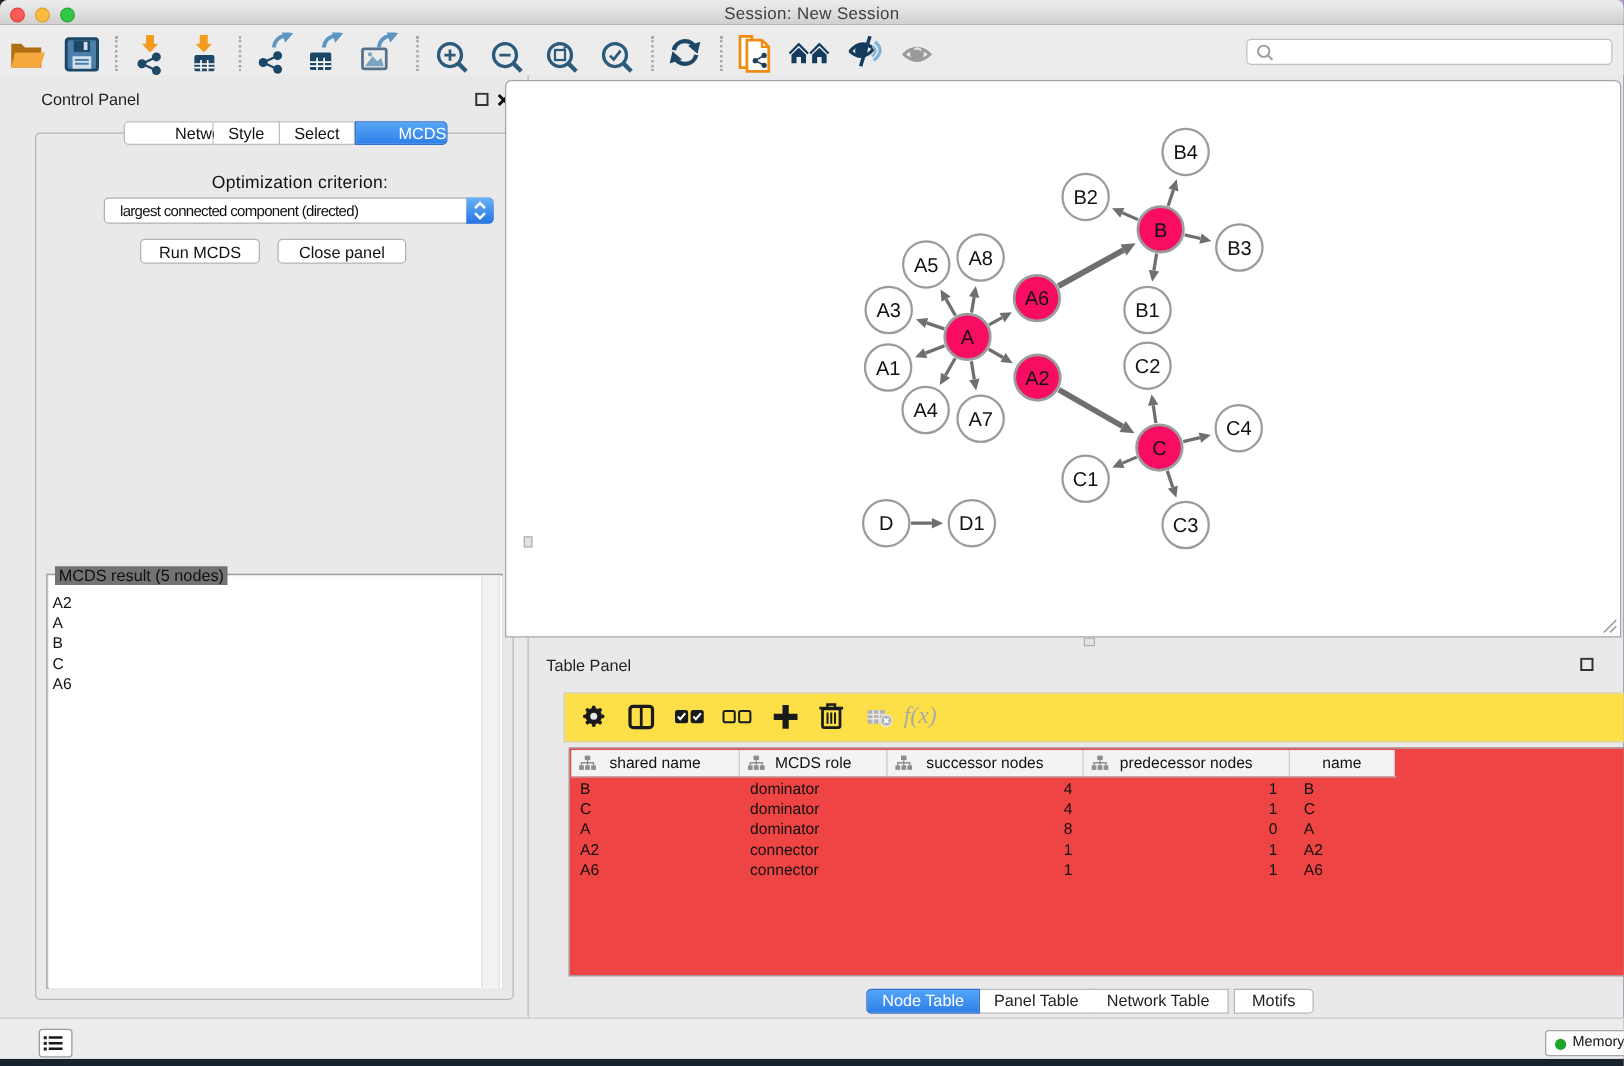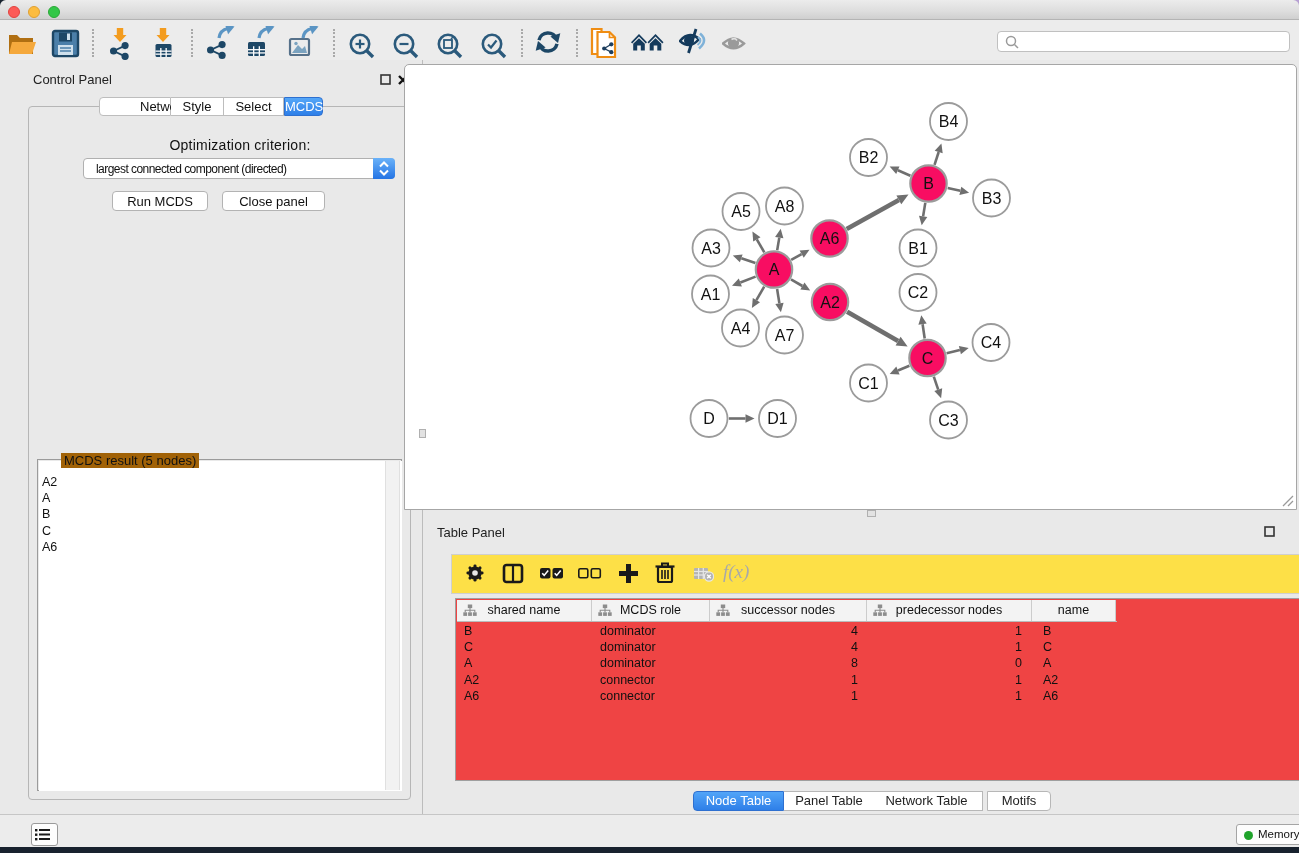--- a/index.html
+++ b/index.html
@@ -20,21 +20,21 @@
 .ctitle{position:absolute;font-size:13px;color:#222;}
 .tab{position:absolute;height:19px;background:#fff;border:1px solid #bdbdbd;color:#111;
  font-size:13px;text-align:center;line-height:17px;}
 .tabsel{background:linear-gradient(#55a7f8,#2e7fe8);color:#fff;border-color:#2e70d0;}
 .panelbox{position:absolute;left:8px;top:46px;width:383px;height:694px;background:#e9e9e9;
  border:1px solid #b6b6b6;border-radius:4px;}
 .btn{position:absolute;background:#fff;border:1px solid #b3b3b3;border-radius:4px;
  font-size:13px;color:#111;text-align:center;}
 .fieldset{position:absolute;left:17px;top:399px;width:365px;height:332px;
  border:1px solid #9b9b9b;}
-.legend{position:absolute;left:23px;top:-7px;background:#a16207;font-size:13px;color:#111;
+.legend{position:absolute;left:6px;top:-7px;background:#737373;font-size:13px;color:#111;
  padding:0 3px;z-index:5;}
 .listbox{position:absolute;left:1px;top:1px;width:363px;height:330px;background:#fff;}
 .sbtrack{position:absolute;right:2px;top:0;width:15px;height:329px;background:#f2f2f2;
  border-left:1px solid #e0e0e0;border-right:1px solid #e0e0e0;}
 .litem{font-size:12.5px;color:#111;line-height:16.2px;padding-left:3px;}
 .netwin{position:absolute;left:404px;top:64px;width:893px;height:446px;background:#fff;
  border:1px solid #a6a6a6;border-radius:5px 5px 0 0;}
 .nettb{position:absolute;left:0;top:0;width:891px;height:22px;
  background:linear-gradient(#efefef,#dedede 60%,#d0d0d0);border-radius:5px 5px 0 0;
  border-bottom:1px solid #b0b0b0;}
@@ -48,20 +48,21 @@
 .statusbar{position:absolute;left:0;top:814px;width:1299px;height:33px;background:#ececec;
  border-top:1px solid #c6c6c6;}
 </style></head><body>
 
 <div class="abs" style="left:0;top:0;width:1299px;height:9px;background:#b7a0d2;"></div>
 <div class="app"></div>
 <div class="titlebar">
 <div class="light" style="left:8px;background:#fc5b57;border:1px solid #e1443f;"></div>
 <div class="light" style="left:28px;background:#fcbc3f;border:1px solid #e0a032;"></div>
 <div class="light" style="left:48px;background:#33c748;border:1px solid #2aa837;"></div>
+<div class="title">Session: New Session</div>
 </div>
 <div class="toolbar">
 <div class="sep" style="left:92px;"></div>
 <div class="sep" style="left:191px;"></div>
 <div class="sep" style="left:333px;"></div>
 <div class="sep" style="left:521px;"></div>
 <div class="sep" style="left:576px;"></div>
 <div class="searchbox">
       <svg width="16" height="16" style="position:absolute;left:6px;top:2px">
         <circle cx="7" cy="7" r="4.5" fill="none" stroke="#9a9a9a" stroke-width="1.5"></circle>
@@ -195,21 +196,21 @@
 <svg width="12" height="12" style="position:absolute;left:360px;top:14px;">
       <rect x="1" y="1" width="9" height="9" fill="none" stroke="#333" stroke-width="1.6"></rect>
     </svg>
 <svg width="12" height="12" style="position:absolute;left:377px;top:14px;">
       <path d="M2 2 L10 10 M10 2 L2 10" stroke="#111" stroke-width="2.4"></path>
     </svg>
 <div class="panelbox"></div>
 <div class="tab" style="left:79px;top:37px;width:72px;border-radius:4px 0 0 4px;padding-left:40px;">Network</div>
 <div class="tab" style="left:151px;top:37px;width:53px;border-left:none;">Style</div>
 <div class="tab" style="left:204px;top:37px;width:60px;border-left:none;">Select</div>
-<div class="tab tabsel" style="left:264px;top:37px;width:39px;border-radius:0 4px 4px 0;">MCDS</div>
+<div class="tab tabsel" style="left:264px;top:37px;width:74px;border-radius:0 4px 4px 0;text-align:right;">MCDS</div>
 <div class="abs" style="left:0;top:77px;width:400px;text-align:center;font-size:14px;letter-spacing:0.25px;color:#111;">Optimization criterion:</div>
 <div class="abs" style="left:43px;top:98px;width:312px;height:21px;background:#fff;border:1px solid #b0b0b0;border-radius:4px;">
       <div style="position:absolute;left:12px;top:3px;font-size:12px;letter-spacing:-0.55px;color:#111;">largest connected component (directed)</div>
       <div style="position:absolute;right:-1px;top:-1px;width:22px;height:21px;background:linear-gradient(#6ab2f9,#2474e4);border-radius:0 4px 4px 0;"><svg width="22" height="21">
           <path d="M7 8.5 L11 4.5 L15 8.5" fill="none" stroke="#fff" stroke-width="2"></path>
           <path d="M7 12.5 L11 16.5 L15 12.5" fill="none" stroke="#fff" stroke-width="2"></path>
         </svg></div>
     </div>
 <div class="btn" style="left:92px;top:131px;width:96px;height:20px;line-height:19px;">Run MCDS</div>
 <div class="btn" style="left:202px;top:131px;width:103px;height:20px;line-height:19px;">Close panel</div>

